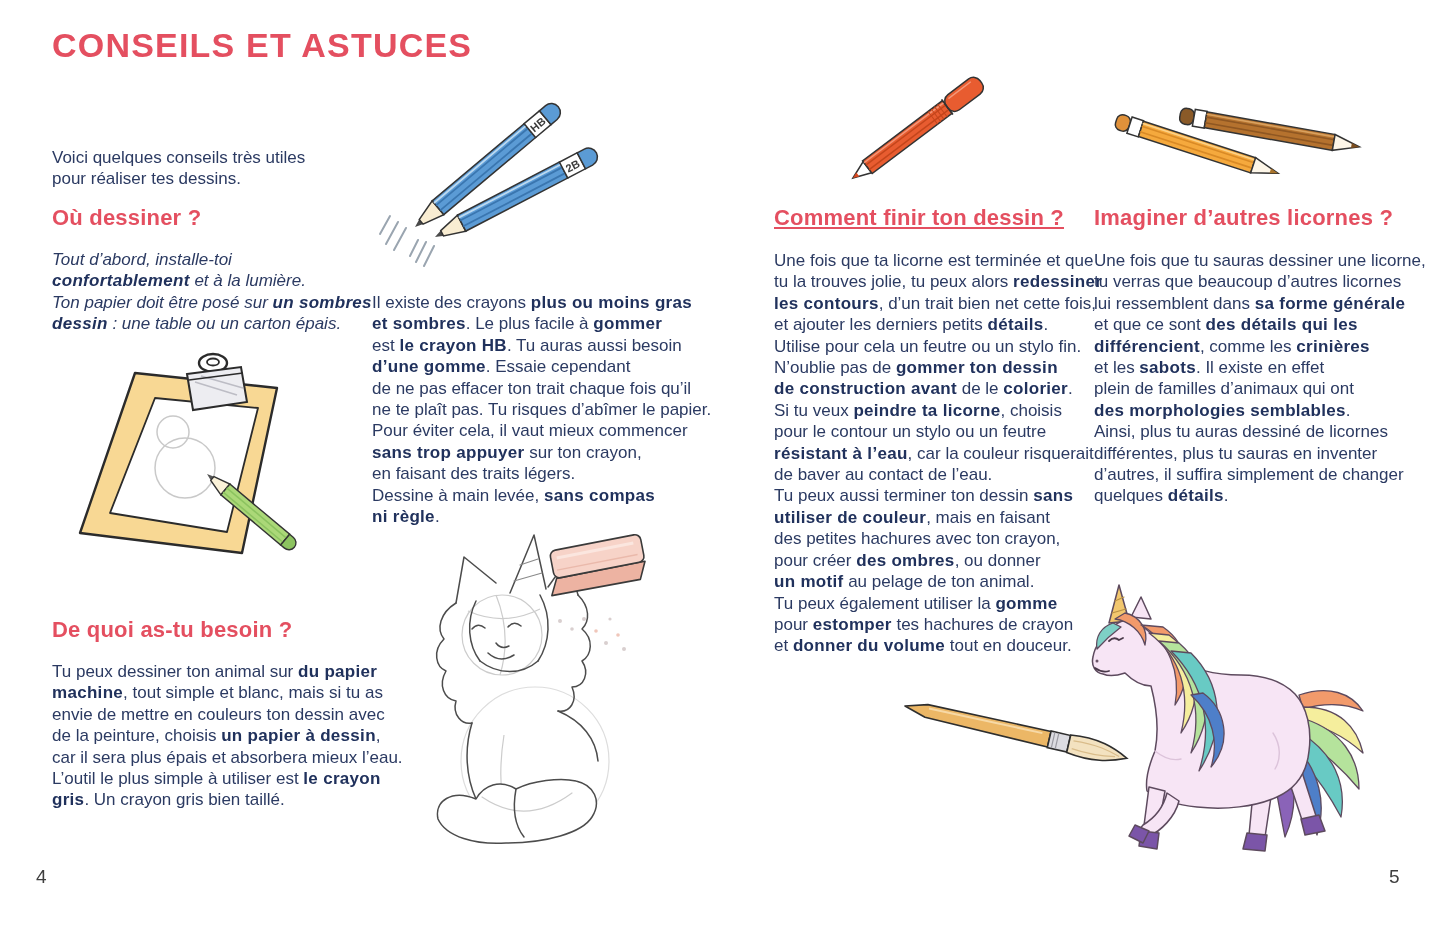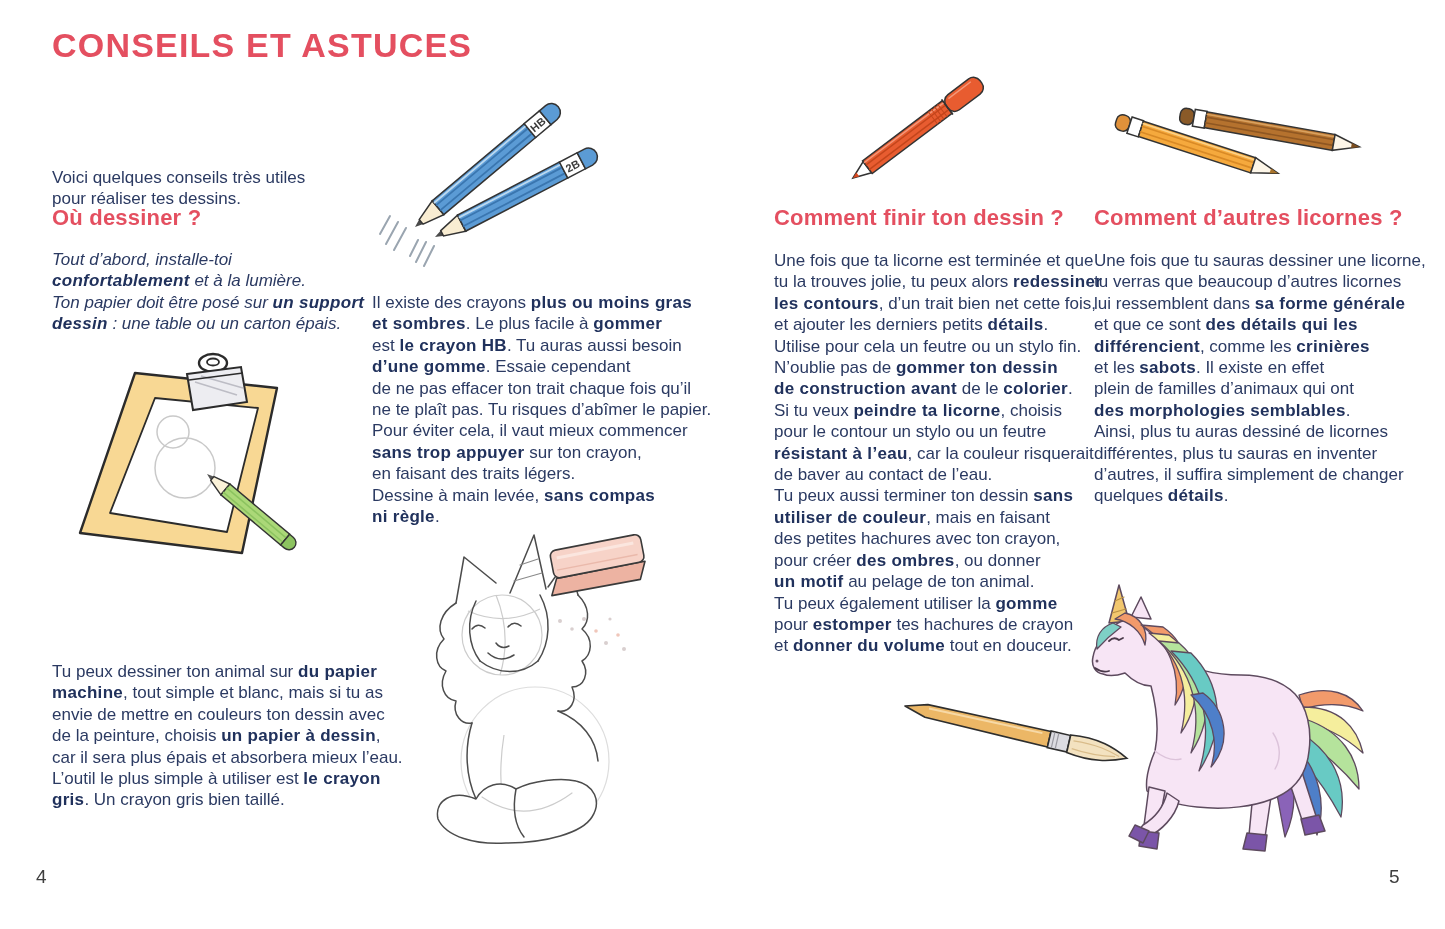--- a/index.html
+++ b/index.html
@@ -24,33 +24,34 @@
   .ill{position:absolute;}
   svg{display:block;overflow:visible;}
 </style>
 </head>
 <body>
 
 <div class="spread">
 
   <div class="title">CONSEILS ET ASTUCES</div>
 
-  <div class="para" style="left:52px;top:147px;margin-top:20px;">Voici quelques conseils très utiles<br>pour réaliser tes dessins.</div>
+  <div class="para" style="left:52px;top:147px;">Voici quelques conseils très utiles<br>pour réaliser tes dessins.</div>
 
   <div class="heading" style="left:52px;top:205px;">Où dessiner ?</div>
-  <div class="para" style="left:52px;top:249px;font-style:italic;">Tout d’abord, installe-toi<br><strong>confortablement</strong> et à la lumière.<br>Ton papier doit être posé sur <strong>un support</strong><br><strong>dessin</strong> : une table ou un carton épais.</div>
-
+  <div class="para" style="left:52px;top:249px;font-style:italic;">Tout d’abord, installe-toi<br><strong>confortablement</strong> et à la lumière.<br>Ton papier doit être posé sur <strong>un sombres</strong><br><strong>dessin</strong> : une table ou un carton épais.</div>
+
+  <div class="heading" style="left:52px;top:617px;">De quoi as-tu besoin ?</div>
   <div class="para" style="left:52px;top:661px;">Tu peux dessiner ton animal sur <strong>du papier</strong><br><strong>machine</strong>, tout simple et blanc, mais si tu as<br>envie de mettre en couleurs ton dessin avec<br>de la peinture, choisis <strong>un papier à dessin</strong>,<br>car il sera plus épais et absorbera mieux l’eau.<br>L’outil le plus simple à utiliser est <strong>le crayon</strong><br><strong>gris</strong>. Un crayon gris bien taillé.</div>
 
   <div class="para" style="left:372px;top:292px;">Il existe des crayons <strong>plus ou moins gras</strong><br><strong>et sombres</strong>. Le plus facile à <strong>gommer</strong><br>est <strong>le crayon HB</strong>. Tu auras aussi besoin<br><strong>d’une gomme</strong>. Essaie cependant<br>de ne pas effacer ton trait chaque fois qu’il<br>ne te plaît pas. Tu risques d’abîmer le papier.<br>Pour éviter cela, il vaut mieux commencer<br><strong>sans trop appuyer</strong> sur ton crayon,<br>en faisant des traits légers.<br>Dessine à main levée, <strong>sans compas</strong><br><strong>ni règle</strong>.</div>
 
-  <div class="heading" style="left:774px;top:205px;">Comment finir ton dessin ?</div>
+  <div class="heading" style="left:774px;top:205px;text-decoration:underline;">Comment finir ton dessin ?</div>
   <div class="para" style="left:774px;top:250px;">Une fois que ta licorne est terminée et que<br>tu la trouves jolie, tu peux alors <strong>redessiner</strong><br><strong>les contours</strong>, d’un trait bien net cette fois,<br>et ajouter les derniers petits <strong>détails</strong>.<br>Utilise pour cela un feutre ou un stylo fin.<br>N’oublie pas de <strong>gommer ton dessin</strong><br><strong>de construction avant</strong> de le <strong>colorier</strong>.<br>Si tu veux <strong>peindre ta licorne</strong>, choisis<br>pour le contour un stylo ou un feutre<br><strong>résistant à l’eau</strong>, car la couleur risquerait<br>de baver au contact de l’eau.<br>Tu peux aussi terminer ton dessin <strong>sans</strong><br><strong>utiliser de couleur</strong>, mais en faisant<br>des petites hachures avec ton crayon,<br>pour créer <strong>des ombres</strong>, ou donner<br><strong>un motif</strong> au pelage de ton animal.<br>Tu peux également utiliser la <strong>gomme</strong><br>pour <strong>estomper</strong> tes hachures de crayon<br>et <strong>donner du volume</strong> tout en douceur.</div>
 
-  <div class="heading" style="left:1094px;top:205px;">Comment d’autres licornes ?</div>
+  <div class="heading" style="left:1094px;top:205px;">Imaginer d’autres licornes ?</div>
   <div class="para" style="left:1094px;top:250px;">Une fois que tu sauras dessiner une licorne,<br>tu verras que beaucoup d’autres licornes<br>lui ressemblent dans <strong>sa forme générale</strong><br>et que ce sont <strong>des détails qui les</strong><br><strong>différencient</strong>, comme les <strong>crinières</strong><br>et les <strong>sabots</strong>. Il existe en effet<br>plein de familles d’animaux qui ont<br><strong>des morphologies semblables</strong>.<br>Ainsi, plus tu auras dessiné de licornes<br>différentes, plus tu sauras en inventer<br>d’autres, il suffira simplement de changer<br>quelques <strong>détails</strong>.</div>
 
   <div class="pagenum" style="left:36px;top:866px;">4</div>
   <div class="pagenum" style="left:1389px;top:866px;">5</div>
 
   <div class="ill" style="left:372px;top:78px;">
     <svg width="290" height="190" viewBox="0 0 290 190">
       <g stroke="#9aa5b0" stroke-width="2" stroke-linecap="round">
         <line x1="14" y1="166" x2="26" y2="144"></line>
         <line x1="22" y1="172" x2="34" y2="150"></line>

